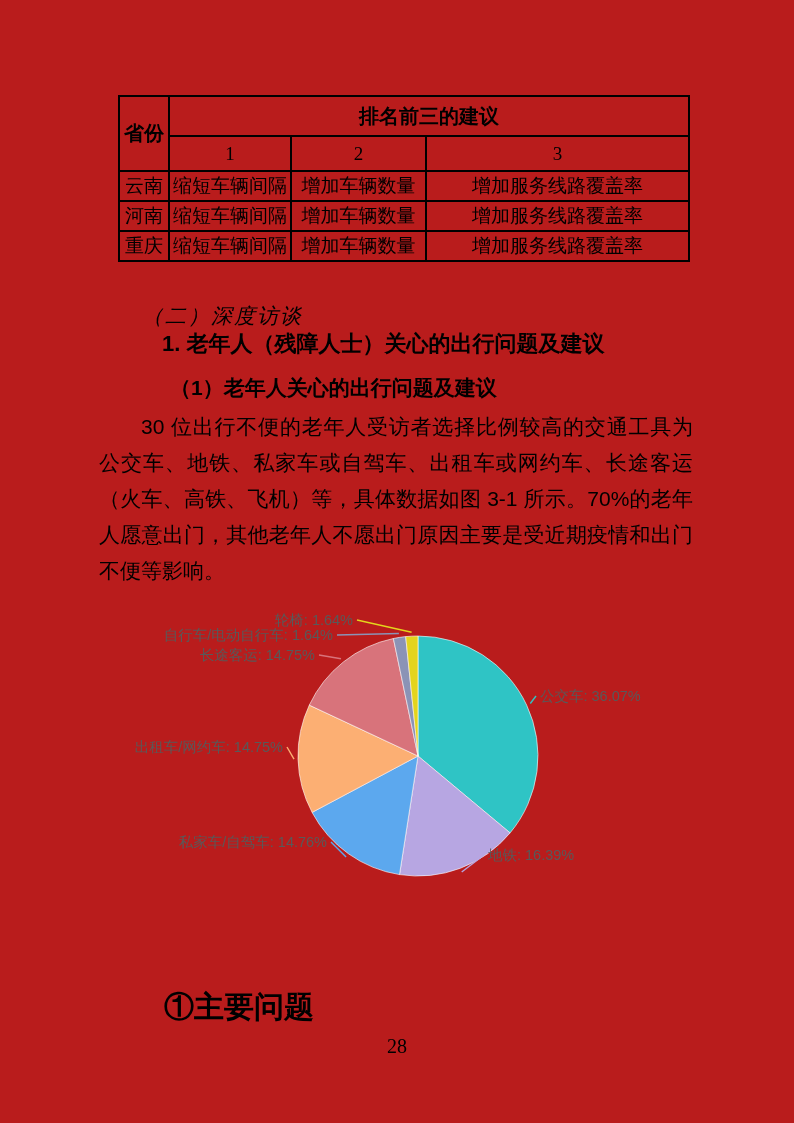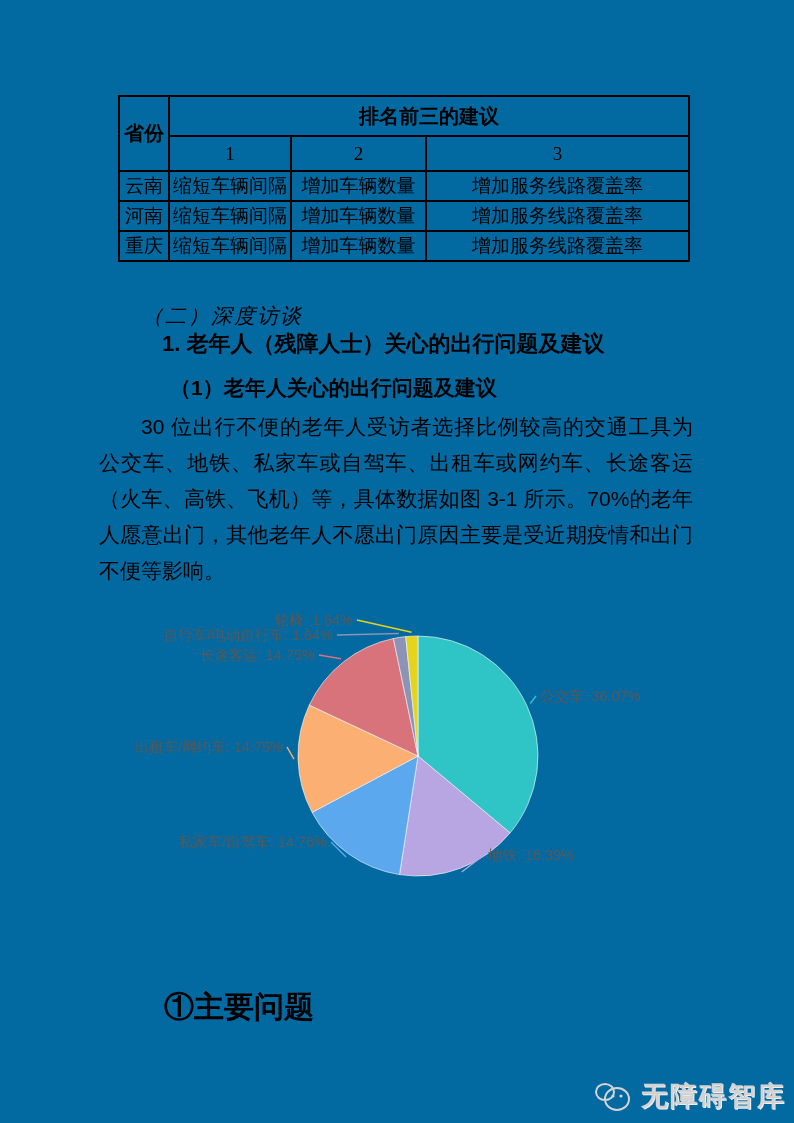--- a/index.html
+++ b/index.html
@@ -1,19 +1,19 @@
 <!DOCTYPE html>
 <html><head>
 <meta charset="utf-8">
 <style>
   html,body{margin:0;padding:0;background:#ffffff;}
   .page{
     position:relative;
     width:794px;height:1123px;
-    background:#0369a1;
+    background:#b91c1c;
     font-family:"Liberation Sans", sans-serif;
     color:#000;
     overflow:hidden;
   }
   
   table.sug{
     position:absolute;left:118px;top:95px;
     border-collapse:collapse;table-layout:fixed;
     width:570px;
   }
@@ -135,24 +135,16 @@
         <text x="233" y="34" text-anchor="end" class="pie-label" fill="#595959">自行车/电动自行车: 1.64%</text>
         <path d="M318,150 L305.7,30.6 A120,120 0 0 1 318.0,30.0 Z" fill="#E4D41D" stroke="#ffffff" stroke-width="0.6"></path>
         <polyline points="311.6,26.2 257,14" fill="none" stroke="#E4D41D" stroke-width="1.4"></polyline>
         <text x="253" y="19" text-anchor="end" class="pie-label" fill="#595959">轮椅: 1.64%</text>
       </svg>
   </div>
 
 
   <div class="h-issues">①主要问题</div>
 
+  <div class="pagenum">28</div>
 
-  <div class="brand">
-    <svg width="44" height="36" viewBox="0 0 44 36">
-      <ellipse cx="14" cy="14" rx="9" ry="8" fill="none" stroke="#d4d4d4" stroke-width="2"></ellipse>
-      <ellipse cx="26" cy="21" rx="12" ry="11" fill="none" stroke="#d4d4d4" stroke-width="2"></ellipse>
-      <circle cx="22" cy="18" r="1.6" fill="#d4d4d4"></circle>
-      <circle cx="30" cy="18" r="1.6" fill="#d4d4d4"></circle>
-    </svg>
-    <span class="brand-text">无障碍智库</span>
-  </div>
 
 </div>
 
 </body></html>

